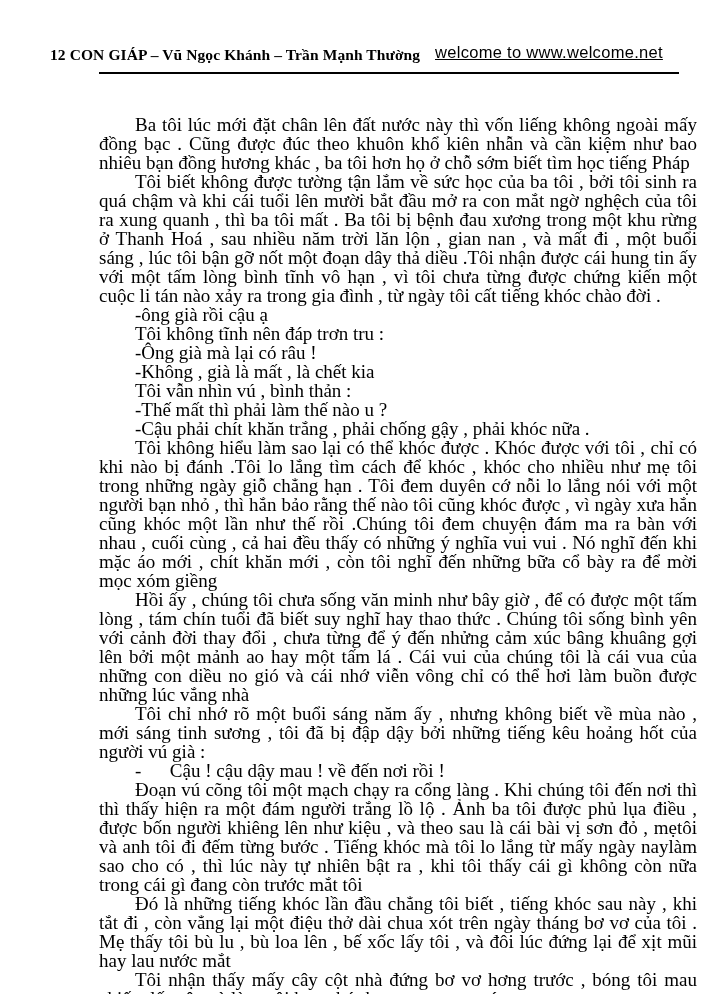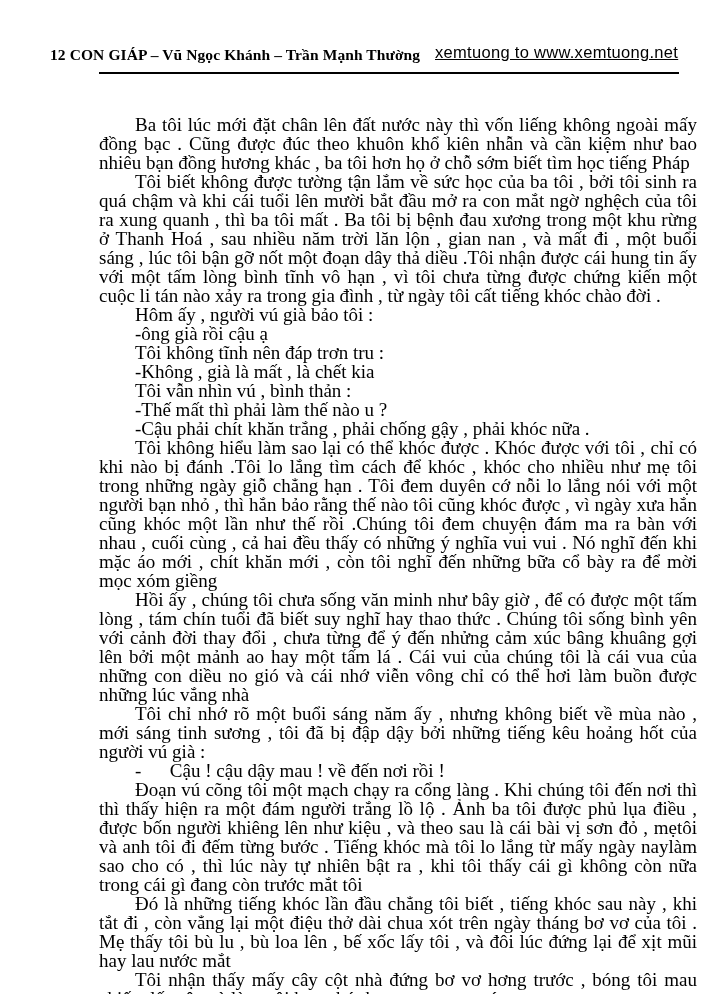--- a/index.html
+++ b/index.html
@@ -75,37 +75,37 @@
     text-indent: 36px;
     white-space: pre-wrap;
   }
 </style>
 </head>
 <body>
 
 <div class="page">
   <header class="page-header">
     <span class="book-title">12 CON GIÁP – Vũ Ngọc Khánh – Trần Mạnh Thường</span>
-    <a class="site-link" href="#">xemtuong to www.xemtuong.net</a>
+    <a class="site-link" href="#">welcome to www.welcome.net</a>
     <span class="page-number">183</span>
     <div class="header-rule"></div>
   </header>
 
   <main class="page-body">
 
       <p class="para">Ba tôi lúc mới đặt chân lên đất nước này thì vốn liếng không ngoài mấy đồng bạc . Cũng được đúc theo khuôn khổ kiên nhẫn và cần kiệm như bao nhiêu bạn đồng hương khác , ba tôi hơn họ ở chỗ sớm biết tìm học tiếng Pháp</p>
 
       <p class="para">Tôi biết không được tường tận lắm về sức học của ba tôi , bởi tôi sinh ra quá chậm và khi cái tuổi lên mười bắt đầu mở ra con mắt ngờ nghệch của tôi ra xung quanh , thì ba tôi mất . Ba tôi bị bệnh đau xương trong một khu rừng ở Thanh Hoá , sau nhiều năm trời lăn lộn , gian nan , và mất đi , một buổi sáng , lúc tôi bận gỡ nốt một đoạn dây thả diều .Tôi nhận được cái hung tin ấy với một tấm lòng bình tĩnh vô hạn , vì tôi chưa từng được chứng kiến một cuộc li tán nào xảy ra trong gia đình , từ ngày tôi cất tiếng khóc chào đời .</p>
 
-      <p class="para">Hôm ấy , người vú già bảo tôi :</p>
 
       <p class="para">-ông già rồi cậu ạ</p>
 
       <p class="para">Tôi không tĩnh nên đáp trơn tru :</p>
 
+      <p class="para">-Ông già mà lại có râu !</p>
 
       <p class="para">-Không , già là mất , là chết kia</p>
 
       <p class="para">Tôi vẫn nhìn vú , bình thản :</p>
 
       <p class="para">-Thế mất thì phải làm thế nào u ?</p>
 
       <p class="para">-Cậu phải chít khăn trắng , phải chống gậy , phải khóc nữa .</p>
 
       <p class="para">Tôi không hiểu làm sao lại có thể khóc được . Khóc được với tôi , chỉ có khi nào bị đánh .Tôi lo lắng tìm cách để khóc , khóc cho nhiều như mẹ tôi trong những ngày giỗ chẳng hạn . Tôi đem duyên cớ nỗi lo lắng nói với một người bạn nhỏ , thì hắn bảo rằng thế nào tôi cũng khóc được , vì ngày xưa hắn cũng khóc một lần như thế rồi .Chúng tôi đem chuyện đám ma ra bàn với nhau , cuối cùng , cả hai đều thấy có những ý nghĩa vui vui . Nó nghĩ đến khi mặc áo mới , chít khăn mới , còn tôi nghĩ đến những bữa cổ bày ra để mời mọc xóm giềng</p>

